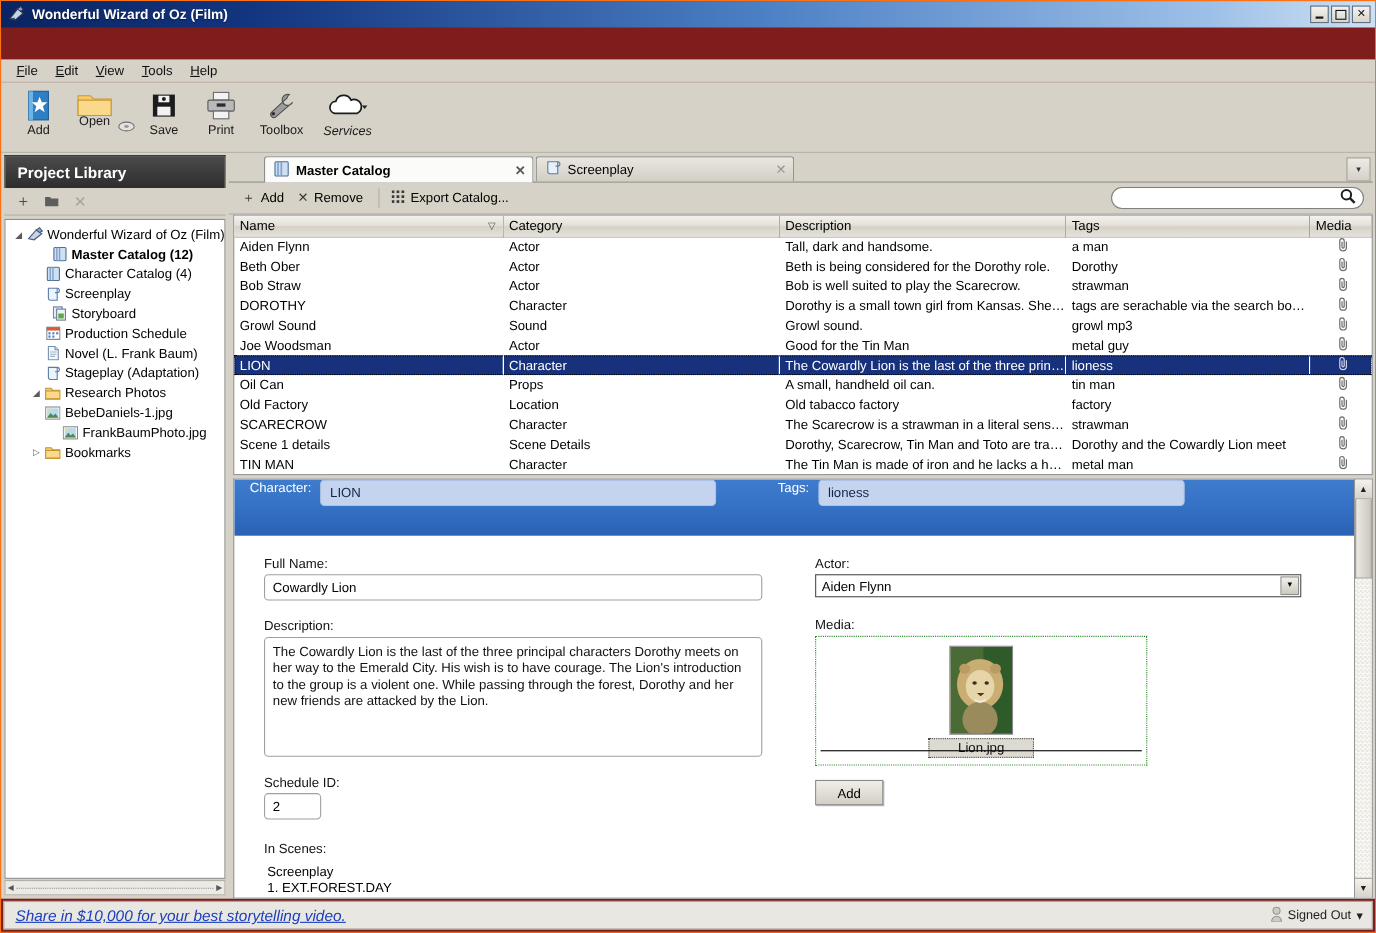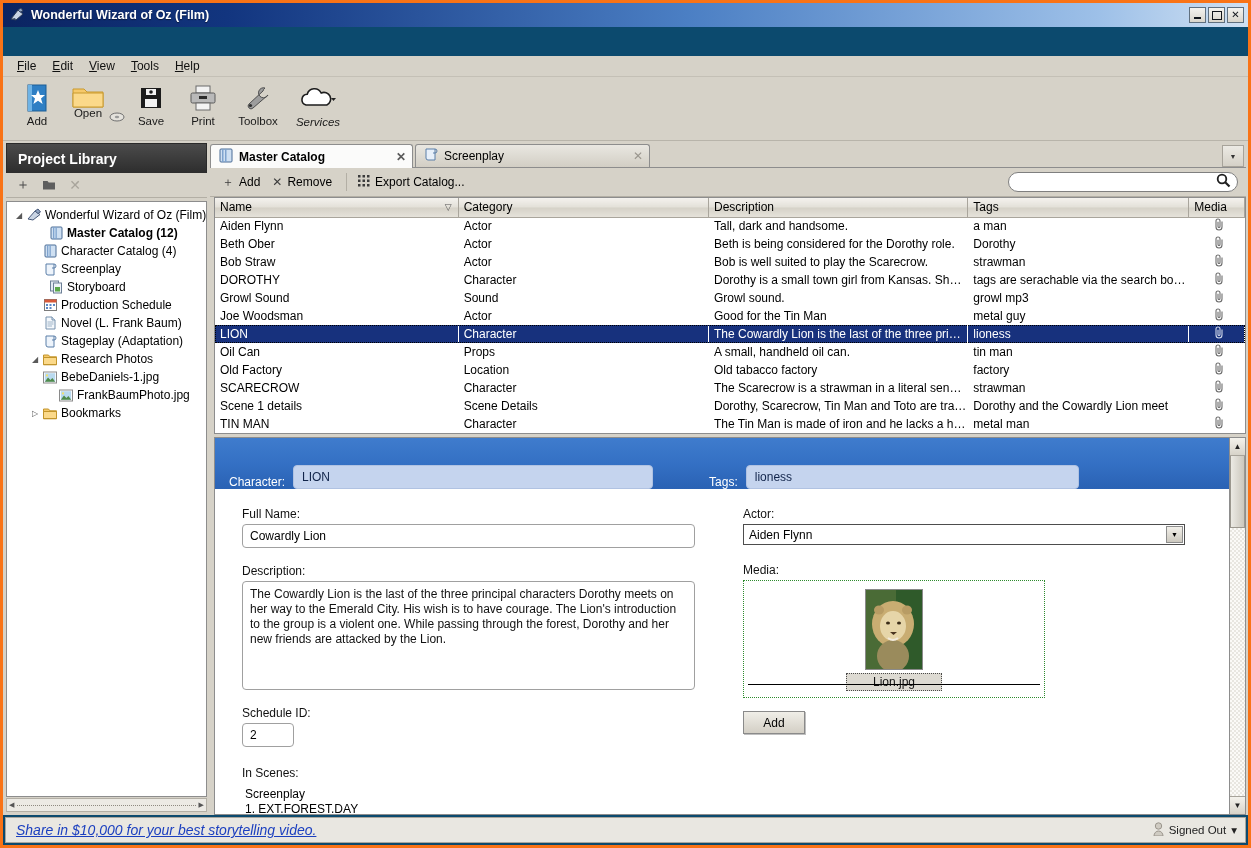--- a/index.html
+++ b/index.html
@@ -9,23 +9,23 @@
   body {
     width: 1251px; height: 848px;
     font-family: "Liberation Sans", sans-serif;
     font-size: 12px;
     color: #000;
     overflow: hidden;
     -webkit-font-smoothing: none;
   }
   .app {
     position: absolute; inset: 0;
-    border: 3px solid #f97316;
-    box-sizing: border-box;
-    background: #0c4a6e;
+    border: 1px solid #f97316;
+    box-sizing: border-box;
+    background: #7f1d1d;
     display: flex; flex-direction: column;
   }
 
   
   .titlebar {
     height: 24px; flex: none;
     background: linear-gradient(to right, #0b2461 0%, #12357f 18%, #4b7fc4 55%, #9dc0e8 88%, #cfe0f2 100%);
     display: flex; align-items: center;
     padding: 0 2px 0 6px;
     box-sizing: border-box;
@@ -164,21 +164,21 @@
     font-size: 12px; margin-right: 2px;
     border-radius: 3px 3px 0 0;
     position: relative;
   }
   .tab.active {
     background: #fbfbfa; font-weight: bold;
     height: 24px; margin-bottom: -1px; z-index: 2;
   }
   .tab .tabname { white-space: nowrap; }
   .tab .tabx { color: #5a5a5a; font-size: 12px; padding-left: 6px; }
-  .tab-w1 { width: 203px; }
+  .tab-w1 { width: 245px; margin-left: 32px; }
   .tab-w2 { width: 235px; }
   .tabdrop {
     margin-left: auto; width: 22px; height: 22px;
     border: 1px solid #a7a39a; background: linear-gradient(to bottom,#eceae4,#d5d1c7);
     display: flex; align-items: center; justify-content: center;
     font-size: 7px; color: #333; box-sizing: border-box; margin-right: 2px;
   }
 
   
   .cat-toolbar {
@@ -238,21 +238,21 @@
   .detail {
     flex: 1; min-width: 0;
     background: #fff;
     border: 1px solid #8d8d8d; border-right: none;
     display: flex; flex-direction: column;
     box-sizing: border-box; overflow: hidden;
   }
   .detail-head {
     height: 51px; flex: none;
     background: linear-gradient(to bottom, #3f7ccd 0%, #3470c4 50%, #2a62b4 100%);
-    display: flex; align-items: flex-end;
+    display: flex; align-items: flex-start;
     padding: 0 14px; gap: 8px;
     box-sizing: border-box;
   }
   .dh-label { color: #fff; font-size: 12px; white-space: nowrap; }
   .dh-field {
     height: 24px; background: #c5d4ee; border: 1px solid #b0c2e2;
     border-radius: 4px; display: flex; align-items: center;
     padding: 0 8px; font-size: 12px; color: #11244a;
     box-sizing: border-box;
   }

